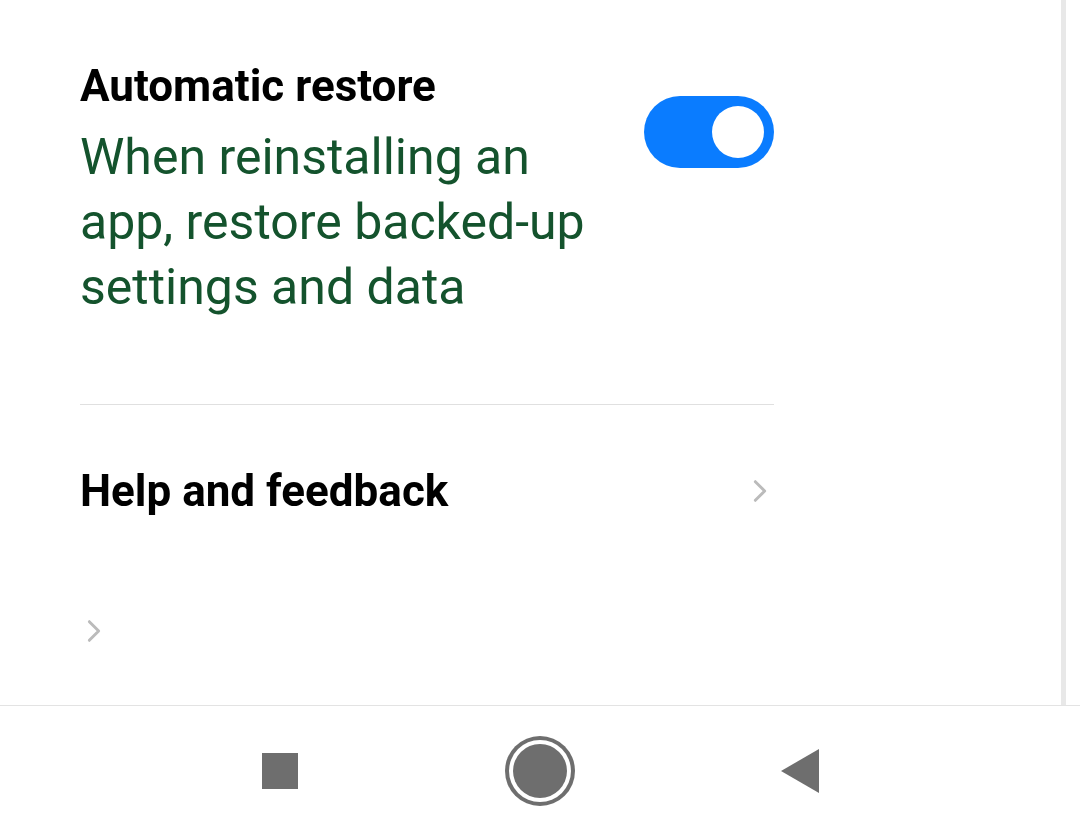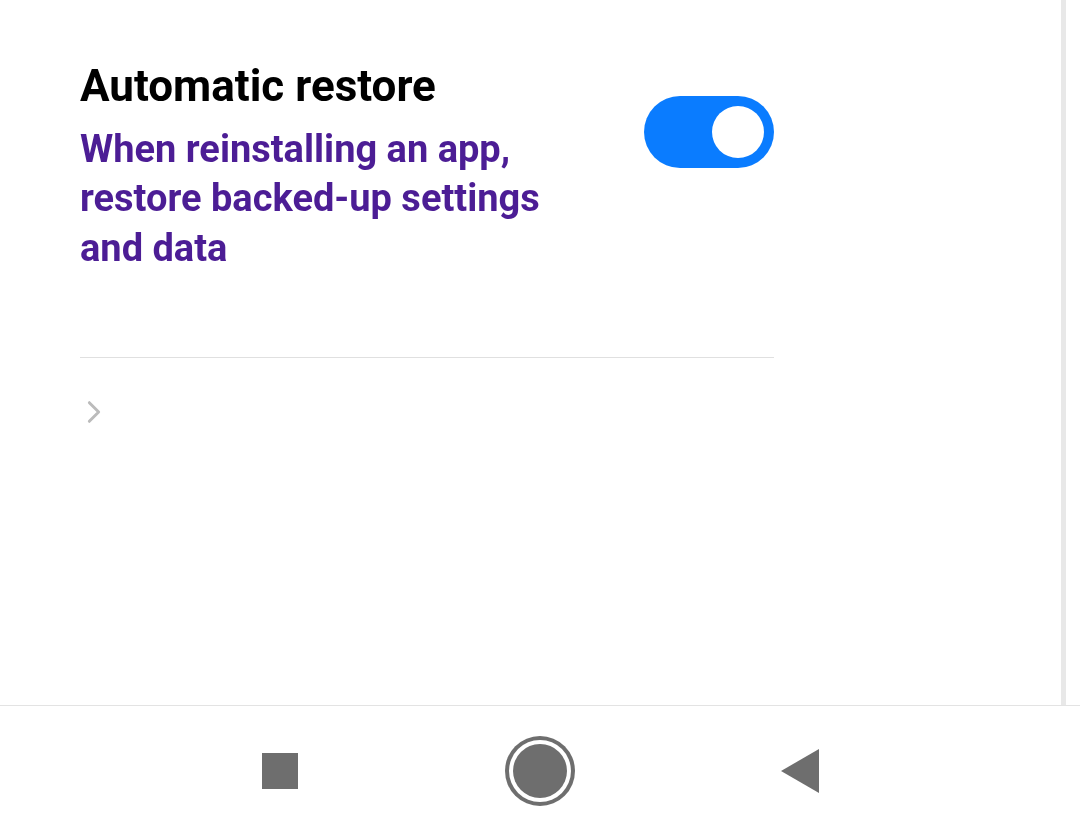--- a/index.html
+++ b/index.html
@@ -37,23 +37,23 @@
       padding-right: 40px;
     }
     .setting-title {
       font-size: 44px;
       font-weight: 700;
       color: #000;
       line-height: 1.2;
       margin-bottom: 12px;
     }
     .setting-subtitle {
-      font-size: 38px;
-      font-weight: 700;
-      color: #4c1d95;
+      font-size: 50px;
+      font-weight: 400;
+      color: #14532d;
       line-height: 1.3;
     }
     .toggle {
       width: 130px;
       height: 72px;
       border-radius: 36px;
       background: #0a7cff;
       position: relative;
       margin-top: 36px;
       cursor: pointer;
@@ -149,20 +149,28 @@
       <div class="setting-title">Automatic restore</div>
       <div class="setting-subtitle">When reinstalling an app, restore backed-up settings and data</div>
     </div>
     <div class="toggle">
       <div class="toggle-knob"></div>
     </div>
   </div>
 
   <div class="divider"></div>
 
+  <div class="nav-row">
+    <div class="nav-title">Help and feedback</div>
+    <div class="chevron">
+      <svg viewBox="0 0 24 24" fill="none" stroke="#bbb" stroke-width="2.5" stroke-linecap="round" stroke-linejoin="round">
+        <polyline points="8 4 16 12 8 20"></polyline>
+      </svg>
+    </div>
+  </div>
 
   <div class="nav-row second">
     <div class="chevron">
       <svg viewBox="0 0 24 24" fill="none" stroke="#bbb" stroke-width="2.5" stroke-linecap="round" stroke-linejoin="round">
         <polyline points="8 4 16 12 8 20"></polyline>
       </svg>
     </div>
   </div>
 
 </div>

